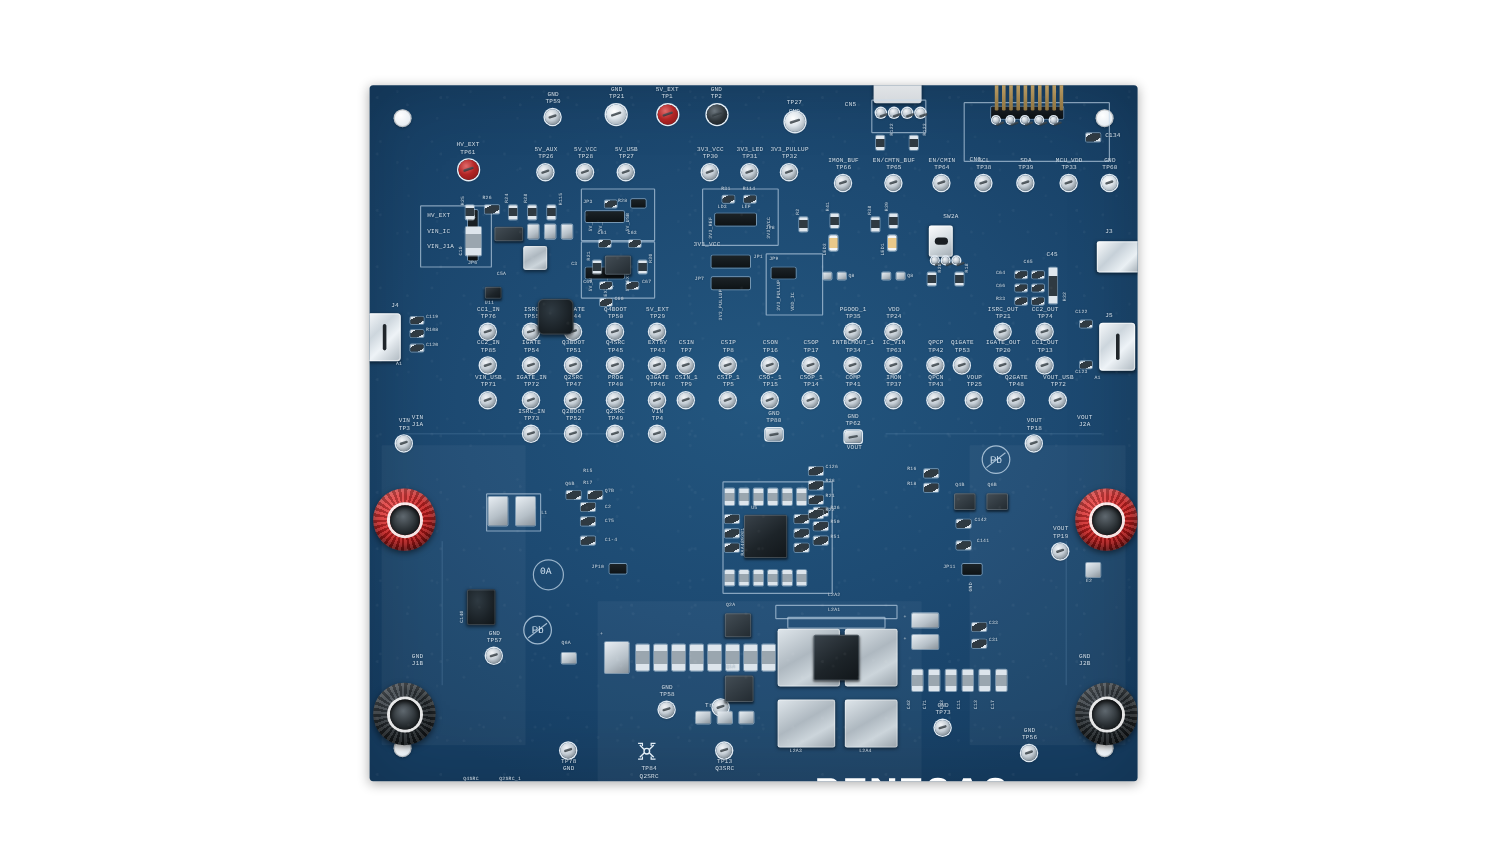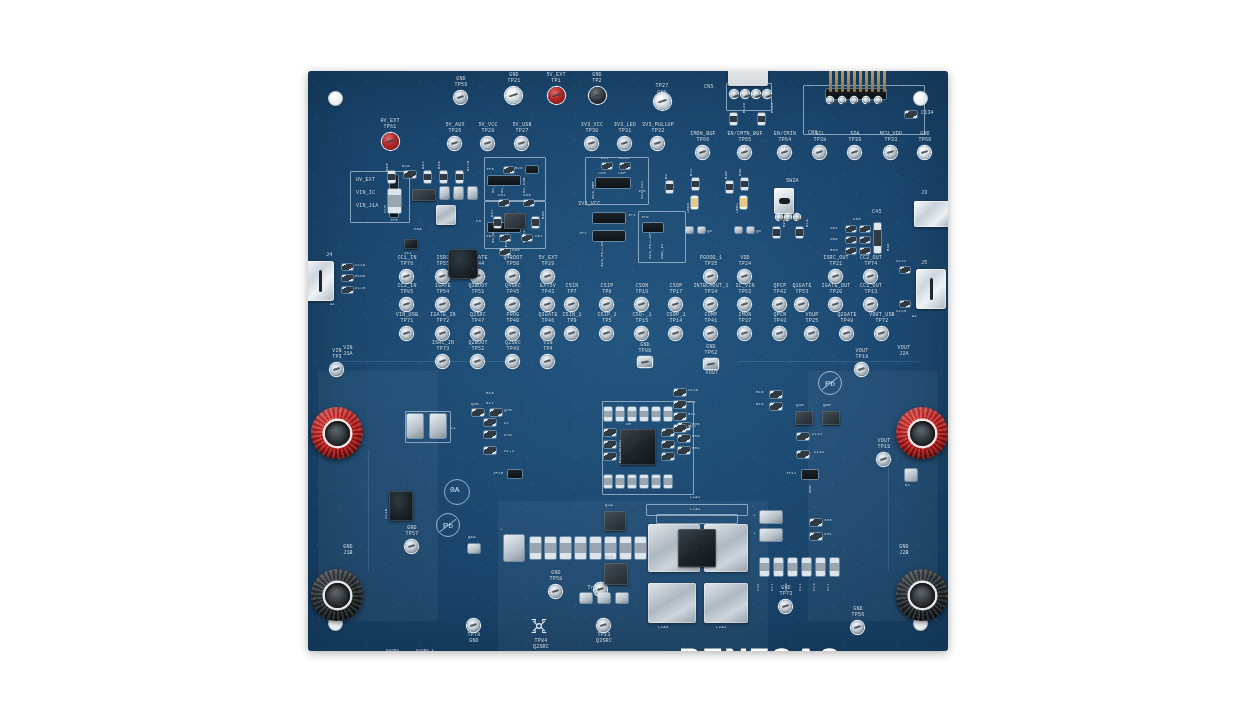--- a/index.html
+++ b/index.html
@@ -638,21 +638,21 @@
     <div class="res" style="left:366px;top:354px;width:12px;height:7px;"></div>
     <div class="silk s4" style="left:380px;top:353px;">R22</div>
 
     <div class="outline" style="left:97px;top:340px;width:44px;height:30px;"></div>
     <div class="pad" style="left:99px;top:343px;width:16px;height:24px;"></div>
     <div class="pad" style="left:122px;top:343px;width:16px;height:24px;"></div>
     <div class="silk s4" style="left:143px;top:355px;">L1</div>
     <div class="inductor" style="left:81px;top:420px;width:24px;height:30px;"></div>
     <div class="silk rot s4" style="left:76px;top:448px;">C140</div>
     <div class="rohs" style="left:128px;top:442px;"></div>
-    <div class="polymark" style="left:136px;top:408px;width:24px;height:24px;border:1px solid rgba(205,224,240,.7);border-radius:50%;">
+    <div class="polymark" style="left:136px;top:395px;width:24px;height:24px;border:1px solid rgba(205,224,240,.7);border-radius:50%;">
       <span style="position:absolute;left:5px;top:5px;font-size:8px;">0A</span>
     </div>
 
     <div class="res" style="left:164px;top:338px;width:12px;height:7px;"></div>
     <div class="silk s4" style="left:163px;top:331px;">Q6B</div>
     <div class="res" style="left:182px;top:338px;width:12px;height:7px;"></div>
     <div class="silk s4" style="left:196px;top:337px;">Q7B</div>
     <div class="silk s4" style="left:196px;top:350px;">C2</div>
     <div class="silk s4" style="left:196px;top:362px;">C75</div>
     <div class="silk s4" style="left:196px;top:378px;">C1-4</div>

